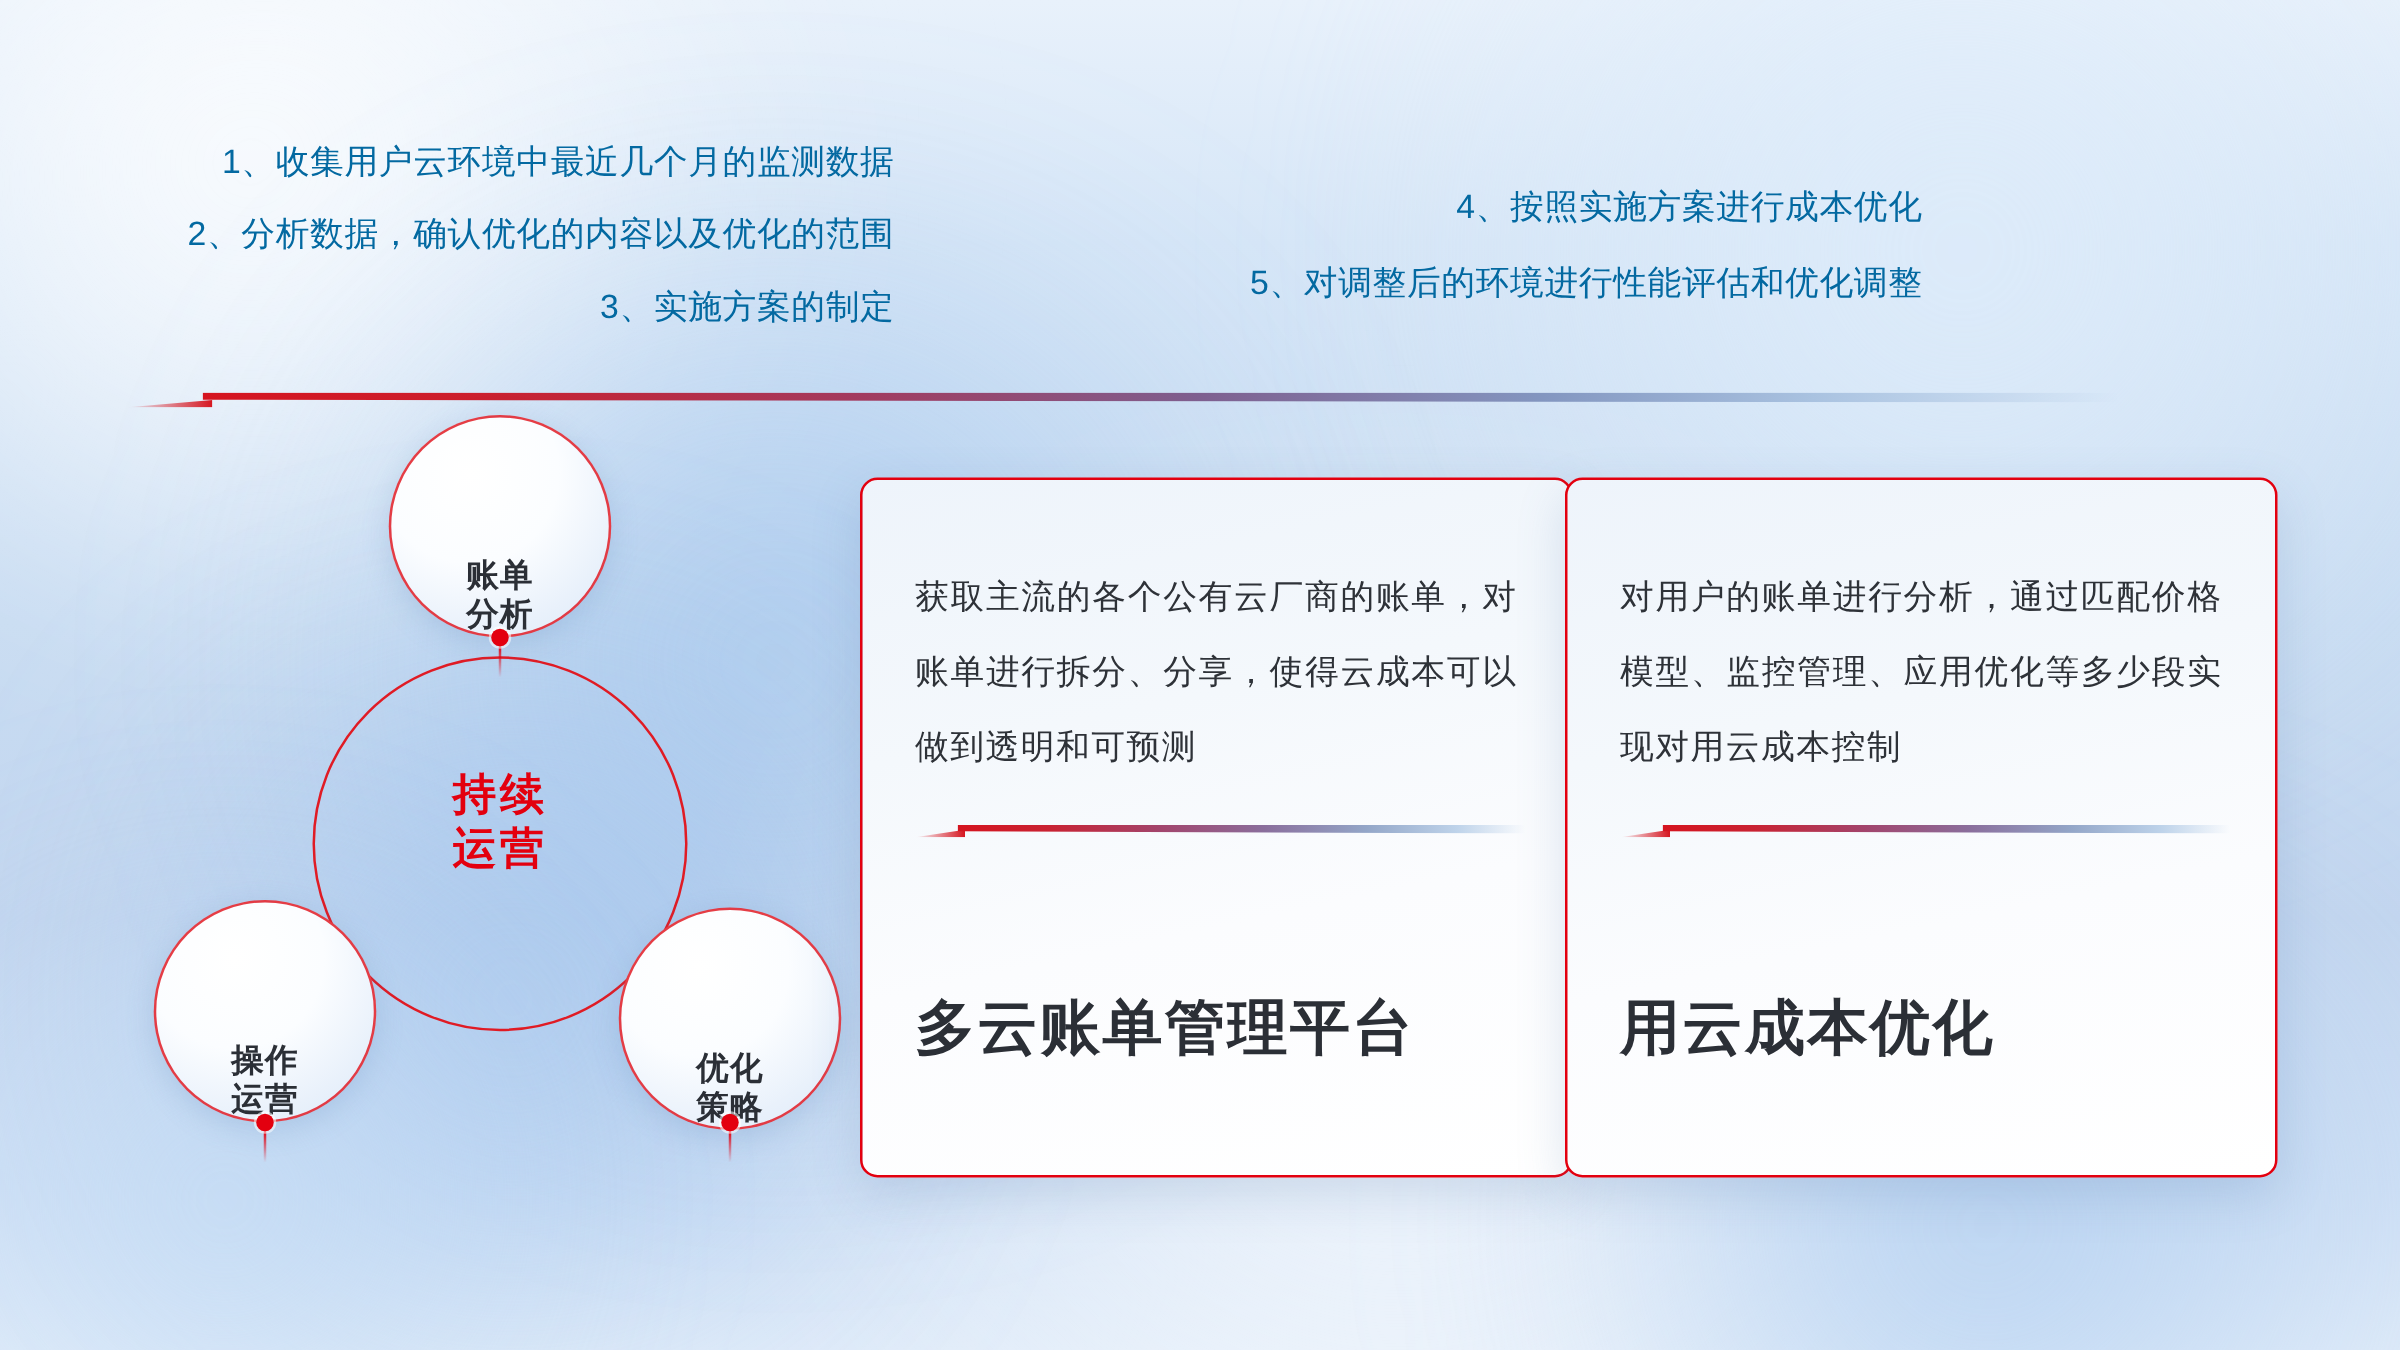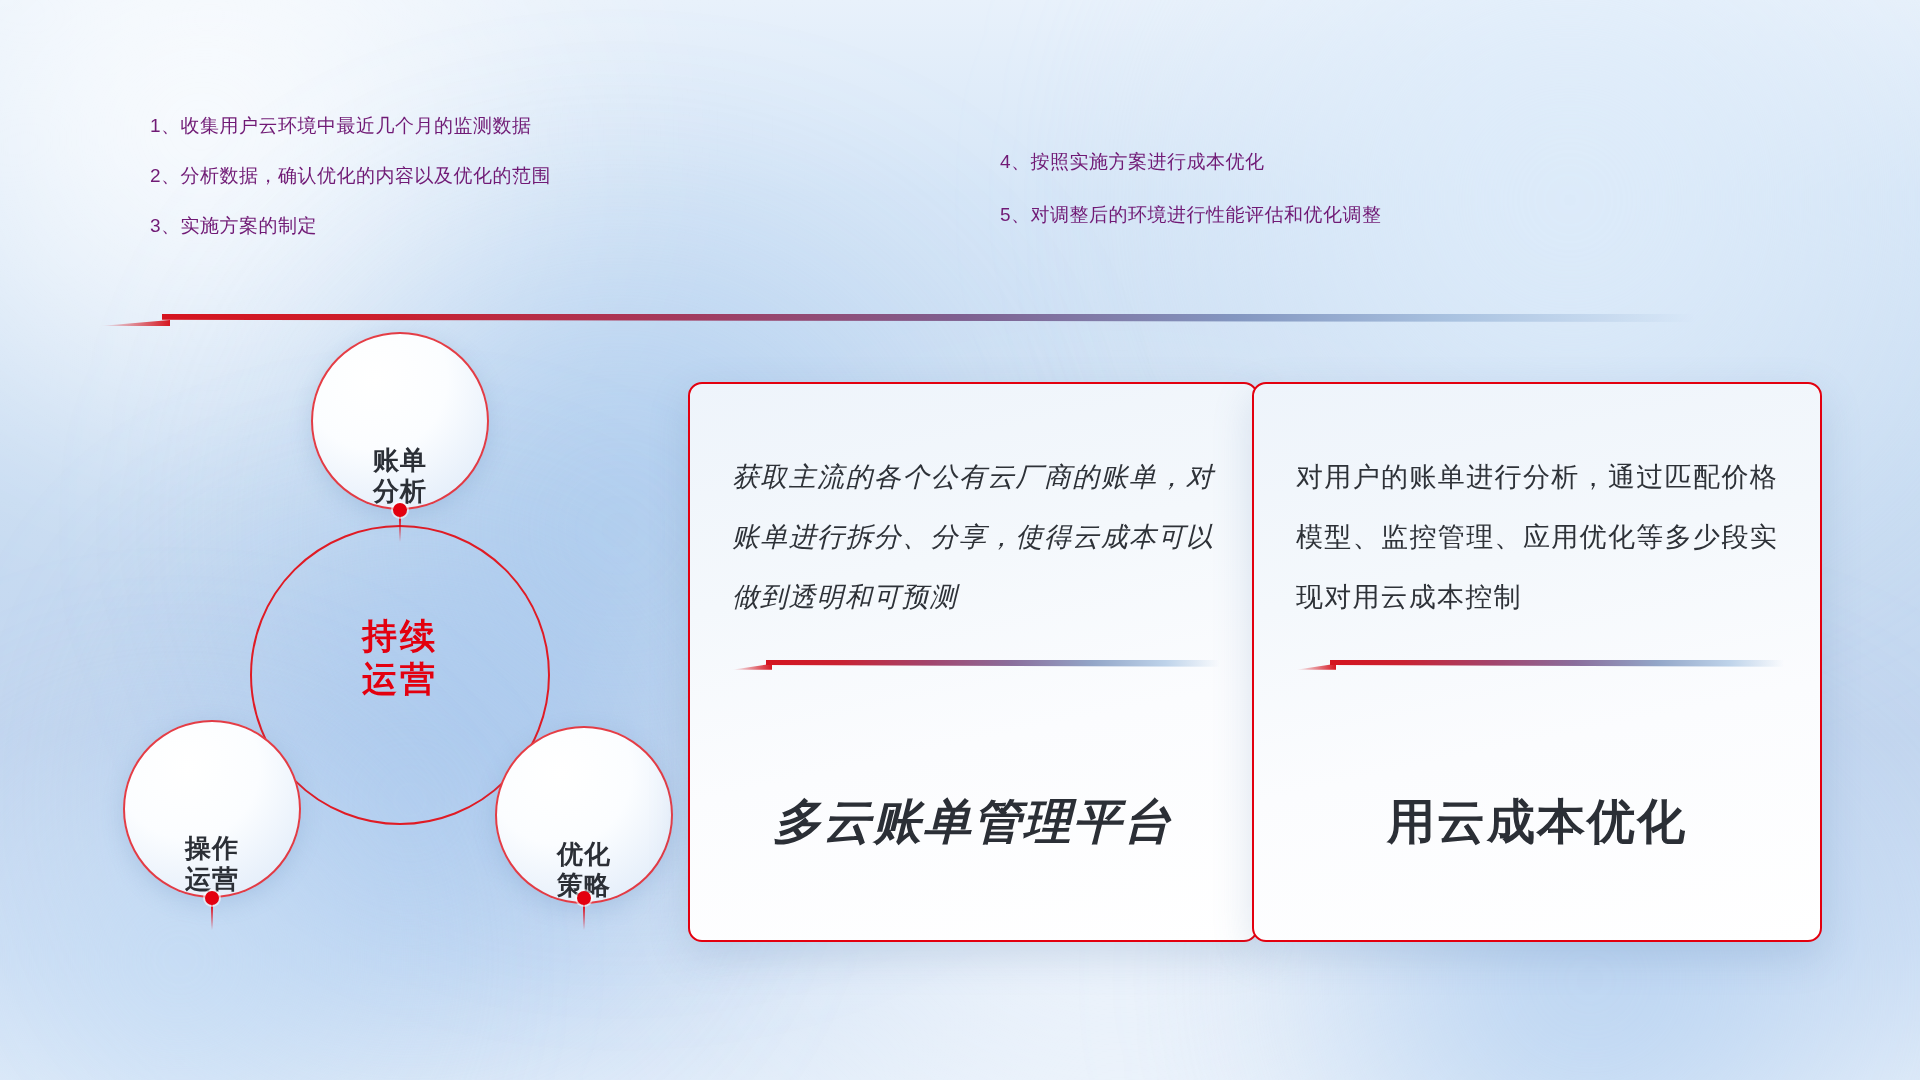--- a/index.html
+++ b/index.html
@@ -32,26 +32,27 @@
            background:radial-gradient(circle at 50% 50%, rgba(176,206,240,.8), rgba(176,206,240,0) 70%); }
   .blob-g{ width:600px; height:480px; left:-120px; bottom:-120px;
            background:radial-gradient(circle at 50% 50%, rgba(196,220,245,.9), rgba(196,220,245,0) 70%); }
 
   
   #steps { position:absolute; left:0; top:0; width:1920px; }
   .col { position:absolute; }
   .col-left { left:150px; top:116px; }
   .col-right { left:1000px; top:152px; }
   .step-line{
-    color:#701a75;
-    font-size:19px;
+    color:#0369a1;
+    font-size:27px;
     line-height:1.0;
     letter-spacing:.5px;
     margin-bottom:31px;
     white-space:nowrap;
+    text-align:right;
   }
   .col-right .step-line{ margin-bottom:34px; }
 
   
   #divider{
     position:absolute; left:100px; top:314px; width:1595px; height:12px;
   }
   #divider .tail{
     position:absolute; left:0; top:6px; width:70px; height:6px;
     background:linear-gradient(90deg, rgba(214,22,32,0) 0%, #d61620 100%);
@@ -108,42 +109,42 @@
 
   
   .card{
     position:absolute; top:382px; width:570px; height:560px;
     border:2px solid #e3000f; border-radius:14px;
     background:linear-gradient(168deg,#eef4fb 0%,#f4f8fc 34%,#fbfcfe 62%,#ffffff 100%);
     box-shadow:0 14px 40px rgba(80,120,170,.20);
     padding:64px 42px 0 42px;
     display:flex; flex-direction:column;
   }
-  #card-1{ left:688px;font-style:italic; }
+  #card-1{ left:688px; }
   #card-2{ left:1252px; }
   .card-body{
     font-size:27px; color:#2e3238; line-height:2.22;
     letter-spacing:1.2px; text-align:justify;
   }
   .card-rule{
     position:relative; height:10px; margin-top:32px; width:488px;
   }
   .card-rule .tail{
     position:absolute; left:0; top:4px; width:40px; height:6px;
     background:linear-gradient(90deg, rgba(214,22,32,0) 0%, #d61620 100%);
     clip-path:polygon(0 100%,100% 0,100% 100%);
   }
   .card-rule .body{
     position:absolute; left:34px; top:0; right:0; height:7px;
     background:linear-gradient(90deg,#d5141f 0%,#c92232 16%,#a2456d 36%,#8a6e9c 54%,#93a6c8 72%,#bed3ea 88%,rgba(214,228,244,0) 100%);
     clip-path:polygon(0 0,100% 0,100% 100%,0 74%);
   }
   .card-title{
     margin-top:auto; margin-bottom:86px;
-    font-size:48px; font-weight:800; color:#2b2f36; letter-spacing:2px;text-align:center;
+    font-size:48px; font-weight:800; color:#2b2f36; letter-spacing:2px;
   }
 </style>
 </head>
 <body>
 
 <div id="bg">
   <div class="bg-base"></div>
   <div class="bg-blob blob-a"></div>
   <div class="bg-blob blob-c"></div>
   <div class="bg-blob blob-b"></div>

